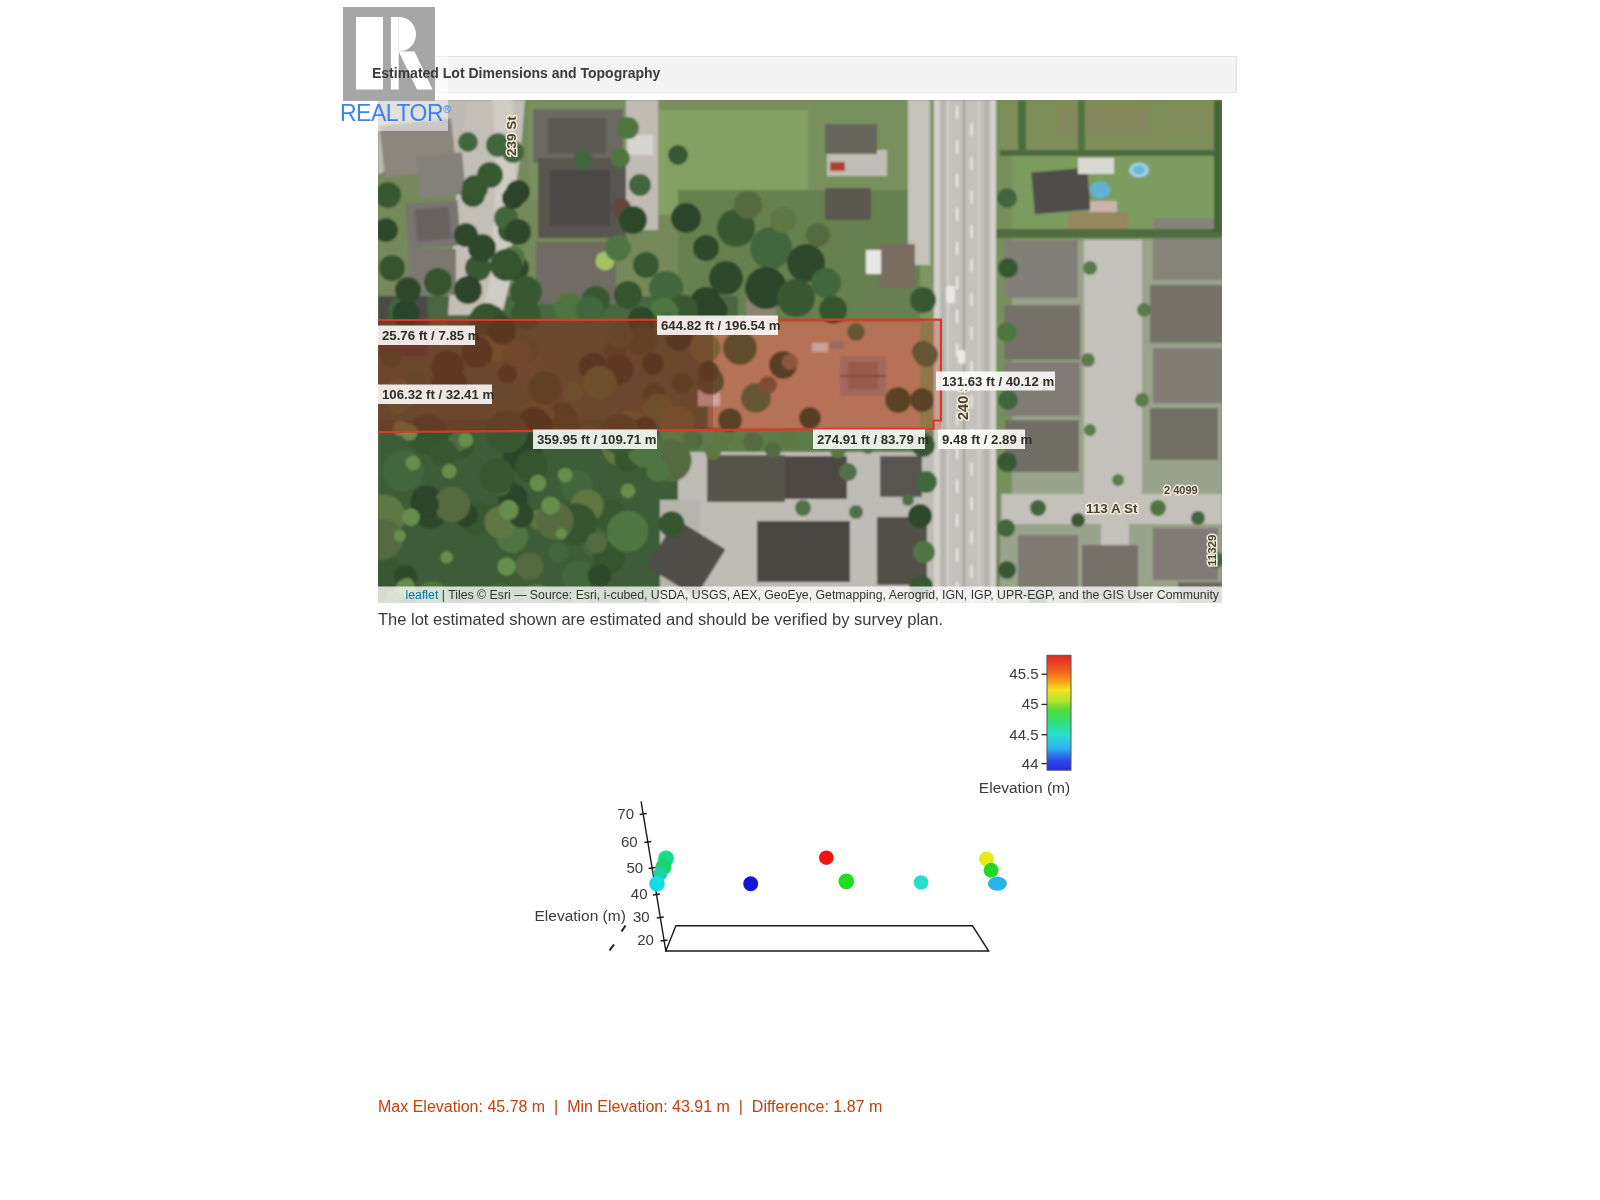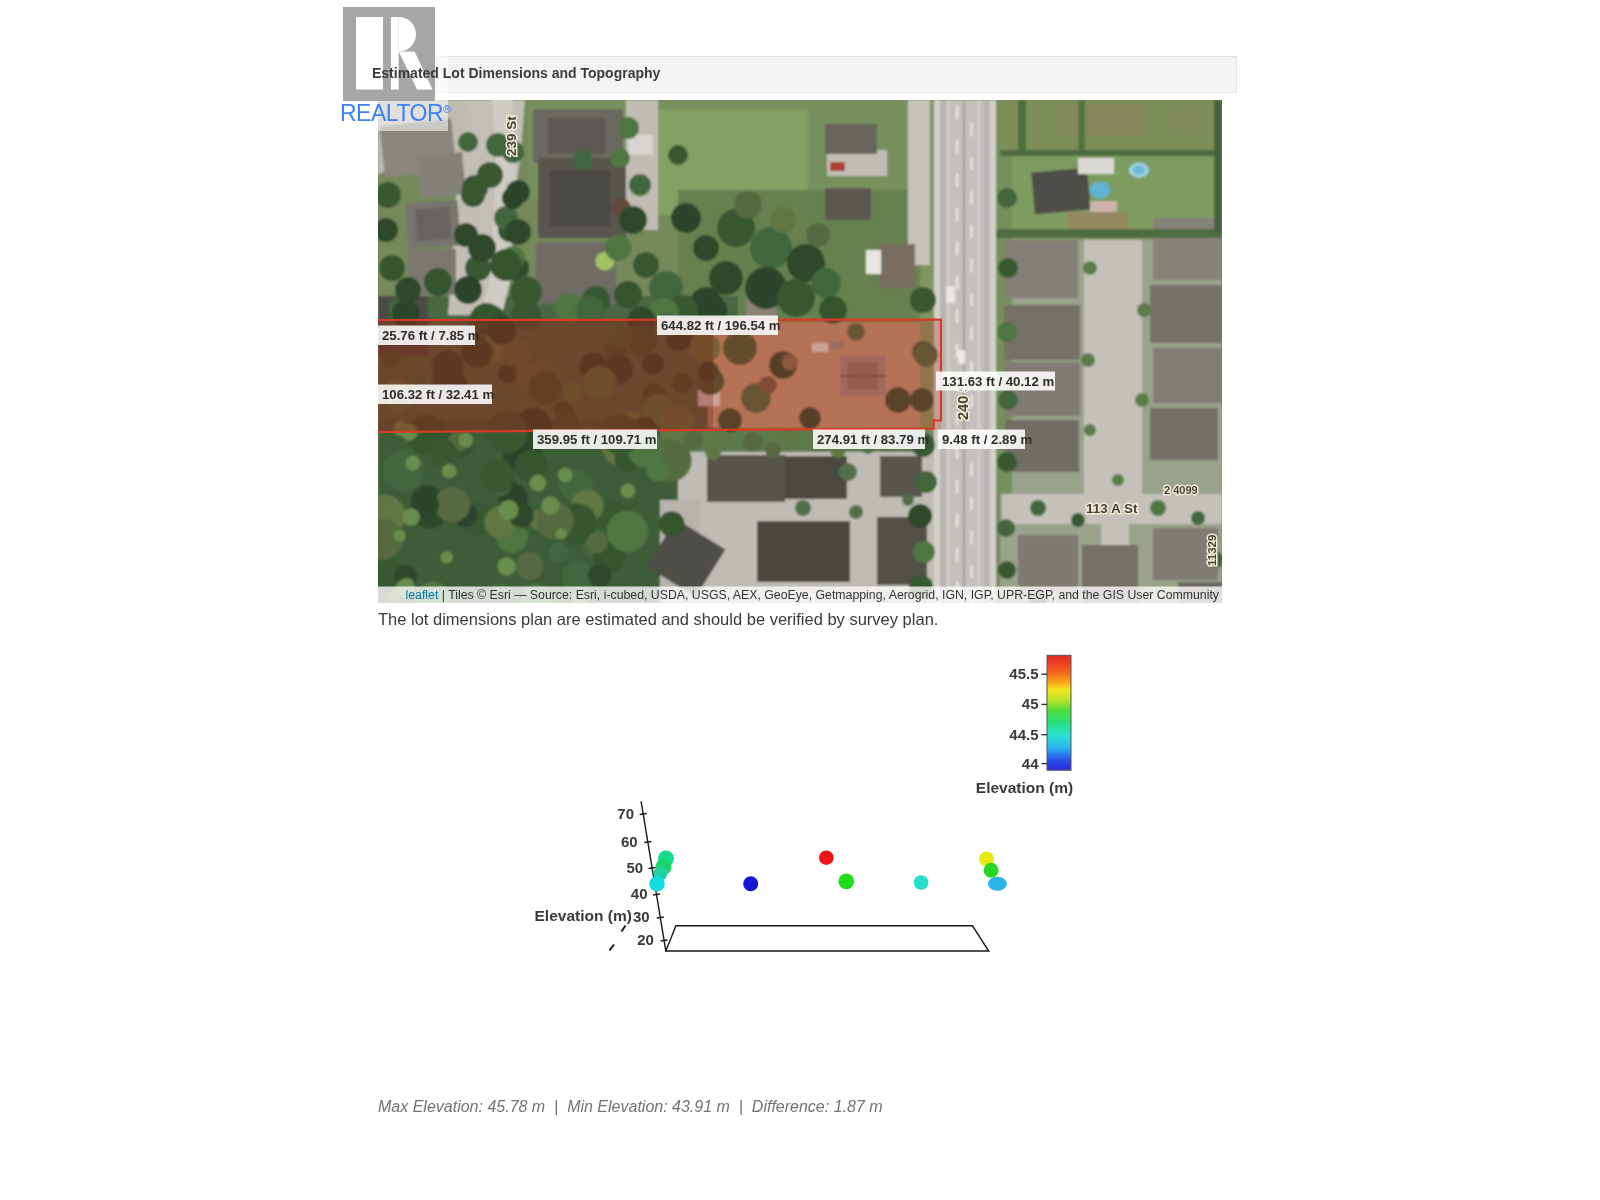--- a/index.html
+++ b/index.html
@@ -500,23 +500,23 @@
 <path d="M 55.7 10 A 17.3 17.3 0 0 1 55.7 44.6 Z" fill="#fff"></path>
 
 <polygon points="55.7,44.6 71.5,44.6 89.5,82.5 74,82.5" fill="#fff"></polygon>
 </svg>
 </div>
 
 <div class="abs" style="left:340px;top:100px;z-index:5;font-size:23px;color:#3b82f6;letter-spacing:-0.5px;">REALTOR<span style="font-size:11px;vertical-align:8px;">®</span></div>
 
 <div class="abs" style="left:372px;top:65px;z-index:6;font-size:14px;font-weight:bold;color:#3b3b3b;">Estimated Lot Dimensions and Topography</div>
 
-<div class="abs" style="left:378px;top:610px;font-size:16.5px;color:#3a3a3a;">The lot dimensions plan are estimated and should be verified by survey plan.</div>
-
-<div class="abs" style="left:500px;top:640px;width:620px;height:340px;font-weight:bold;">
+<div class="abs" style="left:378px;top:610px;font-size:16.5px;color:#3a3a3a;">The lot estimated shown are estimated and should be verified by survey plan.</div>
+
+<div class="abs" style="left:500px;top:640px;width:620px;height:340px;">
 <svg width="620" height="340" viewBox="0 0 620 340" xmlns="http://www.w3.org/2000/svg">
 
 <defs>
         <linearGradient id="jet" x1="0" y1="0" x2="0" y2="1">
 <stop offset="0" stop-color="#d92e21"></stop>
 <stop offset="0.06" stop-color="#ee3b24"></stop>
 <stop offset="0.145" stop-color="#f4641f"></stop>
 <stop offset="0.23" stop-color="#f8a21a"></stop>
 <stop offset="0.30" stop-color="#f3e51c"></stop>
 <stop offset="0.39" stop-color="#b8e42a"></stop>
@@ -589,13 +589,13 @@
 <circle cx="421.1" cy="242.5" r="7.3" fill="#25ddc8"></circle>
 
 <circle cx="486.5" cy="219" r="7.5" fill="#e8e814"></circle>
 
 <circle cx="491.1" cy="230.2" r="7.5" fill="#28d628"></circle>
 
 <ellipse cx="497.4" cy="243.8" rx="9.5" ry="7" fill="#28b4e8"></ellipse>
 </svg>
 </div>
 
-<div class="abs" style="left:378px;top:1098px;font-size:16px;color:#737373;font-style:italic;">Max Elevation: 45.78 m&nbsp; | &nbsp;Min Elevation: 43.91 m&nbsp; | &nbsp;Difference: 1.87 m</div>
+<div class="abs" style="left:378px;top:1098px;font-size:16px;color:#c2410c;">Max Elevation: 45.78 m&nbsp; | &nbsp;Min Elevation: 43.91 m&nbsp; | &nbsp;Difference: 1.87 m</div>
 
 </body></html>

